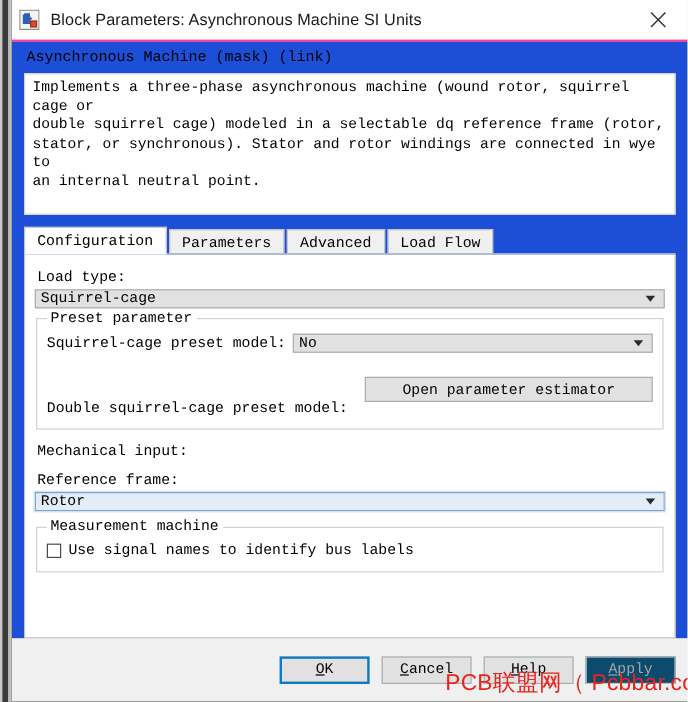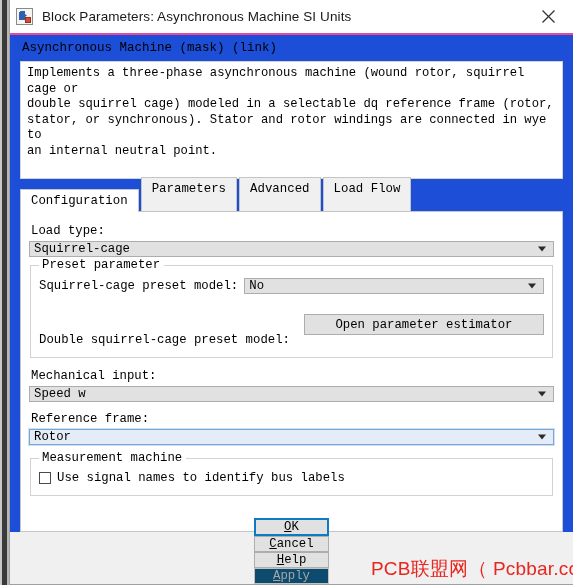--- a/index.html
+++ b/index.html
@@ -122,21 +122,21 @@
     margin: 9px 10px 0 10px;
     display: flex;
     align-items: flex-end;
     height: 23px;
     border-bottom: 1px solid #c4c4c4;
     position: relative;
   }
   .tab {
     font-size: 12.4px;
     padding: 3px 10px 3px 10px;
-    height: 34px;
+    height: 20px;
     box-sizing: border-box;
     line-height: 16px;
     background: #f0f0f0;
     border: 1px solid #c4c4c4;
     border-bottom: none;
     margin-right: 2px;
     color: #000;
     cursor: default;
     white-space: nowrap;
   }
@@ -271,21 +271,20 @@
   #footer {
     height: 52px;
     min-height: 52px;
     background: #f0f0f0;
     display: flex;
     align-items: center;
     justify-content: flex-end;
     padding-right: 10px;
     box-sizing: border-box;
     position: relative;
-    flex-direction: column;
   }
   .dlg-btn {
     width: 75px;
     height: 23px;
     margin-left: 10px;
     background: #e1e1e1;
     border: 1px solid #adadad;
     font-size: 12.3px;
     color: #000;
     display: flex;
@@ -385,24 +384,20 @@
             </div>
           </div>
           <div class="row" style="margin-bottom:2px;">
             <span class="rlabel mono" style="margin-right:14px;margin-top:30px;">Double squirrel-cage preset model:</span>
             <div class="push-btn mono grow">Open parameter estimator</div>
           </div>
         </div>
       </div>
 
       <div class="field-label mono" style="margin-top:11px;">Mechanical input:</div>
-      <div class="combo mono">
-        <span>Speed w</span>
-        <span class="arrow"></span>
-      </div>
 
       <div class="field-label mono" style="margin-top:10px;">Reference frame:</div>
       <div class="combo focused mono">
         <span>Rotor</span>
         <span class="arrow"></span>
       </div>
 
       <div class="groupbox" style="margin-top:13px;padding-bottom:10px;">
         <div class="gb-title mono">Measurement machine</div>
         <div class="gb-inner" style="padding-top:10px;">

